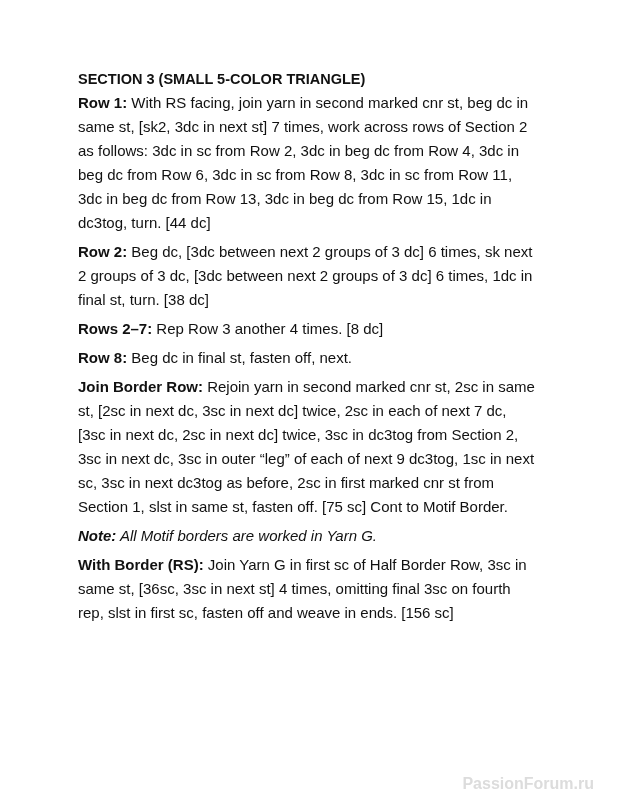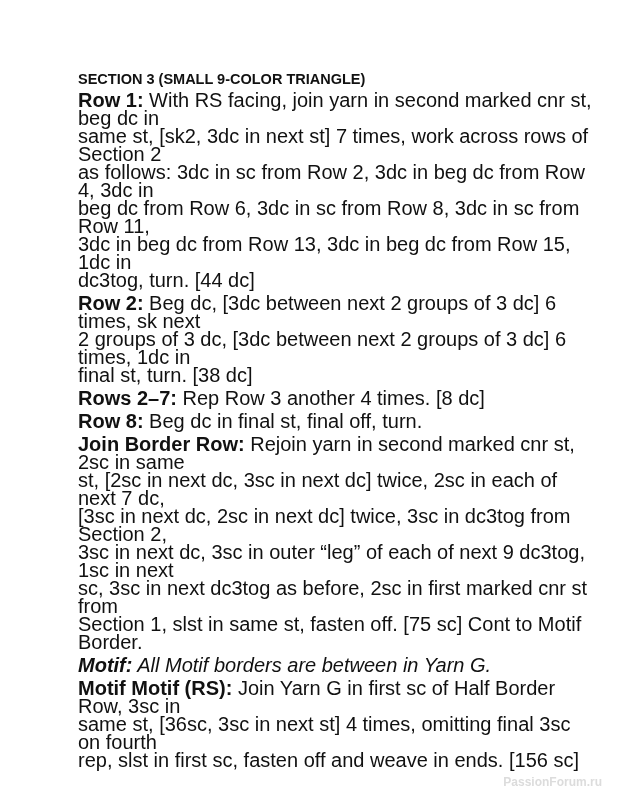--- a/index.html
+++ b/index.html
@@ -21,44 +21,44 @@
   }
   .doc-title {
     font-size: 14.5px;
     line-height: 18px;
     font-weight: bold;
     margin: 0 0 3px 0;
     color: #111111;
   }
   .para {
     margin: 0 0 5px 0;
-    font-size: 20px;
-    line-height: 18px;
+    font-size: 15px;
+    line-height: 24px;
   }
   .para .label { font-weight: bold; }
   .para .body { white-space: pre-line; }
   .para.note { font-style: italic; }
   .watermark {
     position: absolute;
     top: 775px;
-    right: 16px;
-    font-size: 12px;
+    right: 24px;
+    font-size: 16px;
     font-weight: bold;
     color: #dcdcdc;
     text-shadow: 1px 1px 0 #ffffff;
     letter-spacing: 0px;
   }
 </style>
 </head>
 <body>
 
 <div class="page">
   <div class="content">
 
-    <h1 class="doc-title">SECTION 3 (SMALL 9-COLOR TRIANGLE)</h1>
+    <h1 class="doc-title">SECTION 3 (SMALL 5-COLOR TRIANGLE)</h1>
 
     <p class="para">
       <span class="label">Row 1:</span><span class="body"> With RS facing, join yarn in second marked cnr st, beg dc in
 same st, [sk2, 3dc in next st] 7 times, work across rows of Section 2
 as follows: 3dc in sc from Row 2, 3dc in beg dc from Row 4, 3dc in
 beg dc from Row 6, 3dc in sc from Row 8, 3dc in sc from Row 11,
 3dc in beg dc from Row 13, 3dc in beg dc from Row 15, 1dc in
 dc3tog, turn. [44 dc]</span>
     </p>
 
@@ -67,38 +67,38 @@
 2 groups of 3 dc, [3dc between next 2 groups of 3 dc] 6 times, 1dc in
 final st, turn. [38 dc]</span>
     </p>
 
 
     <p class="para">
       <span class="label">Rows 2–7:</span><span class="body"> Rep Row 3 another 4 times. [8 dc]</span>
     </p>
 
     <p class="para">
-      <span class="label">Row 8:</span><span class="body"> Beg dc in final st, final off, turn.</span>
+      <span class="label">Row 8:</span><span class="body"> Beg dc in final st, fasten off, next.</span>
     </p>
 
     <p class="para">
       <span class="label">Join Border Row:</span><span class="body"> Rejoin yarn in second marked cnr st, 2sc in same
 st, [2sc in next dc, 3sc in next dc] twice, 2sc in each of next 7 dc,
 [3sc in next dc, 2sc in next dc] twice, 3sc in dc3tog from Section 2,
 3sc in next dc, 3sc in outer “leg” of each of next 9 dc3tog, 1sc in next
 sc, 3sc in next dc3tog as before, 2sc in first marked cnr st from
 Section 1, slst in same st, fasten off. [75 sc] Cont to Motif Border.</span>
     </p>
 
     <p class="para note">
-      <span class="label">Motif:</span><span class="body"> All Motif borders are between in Yarn G.</span>
+      <span class="label">Note:</span><span class="body"> All Motif borders are worked in Yarn G.</span>
     </p>
 
     <p class="para">
-      <span class="label">Motif Motif (RS):</span><span class="body"> Join Yarn G in first sc of Half Border Row, 3sc in
+      <span class="label">With Border (RS):</span><span class="body"> Join Yarn G in first sc of Half Border Row, 3sc in
 same st, [36sc, 3sc in next st] 4 times, omitting final 3sc on fourth
 rep, slst in first sc, fasten off and weave in ends. [156 sc]</span>
     </p>
 
   </div>
 
   <div class="watermark">PassionForum.ru</div>
 </div>
 
 </body></html>

